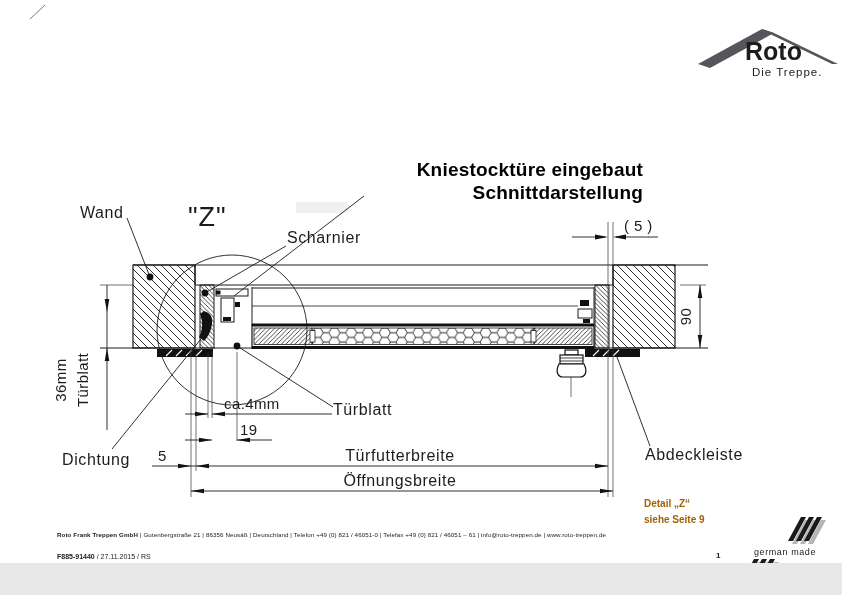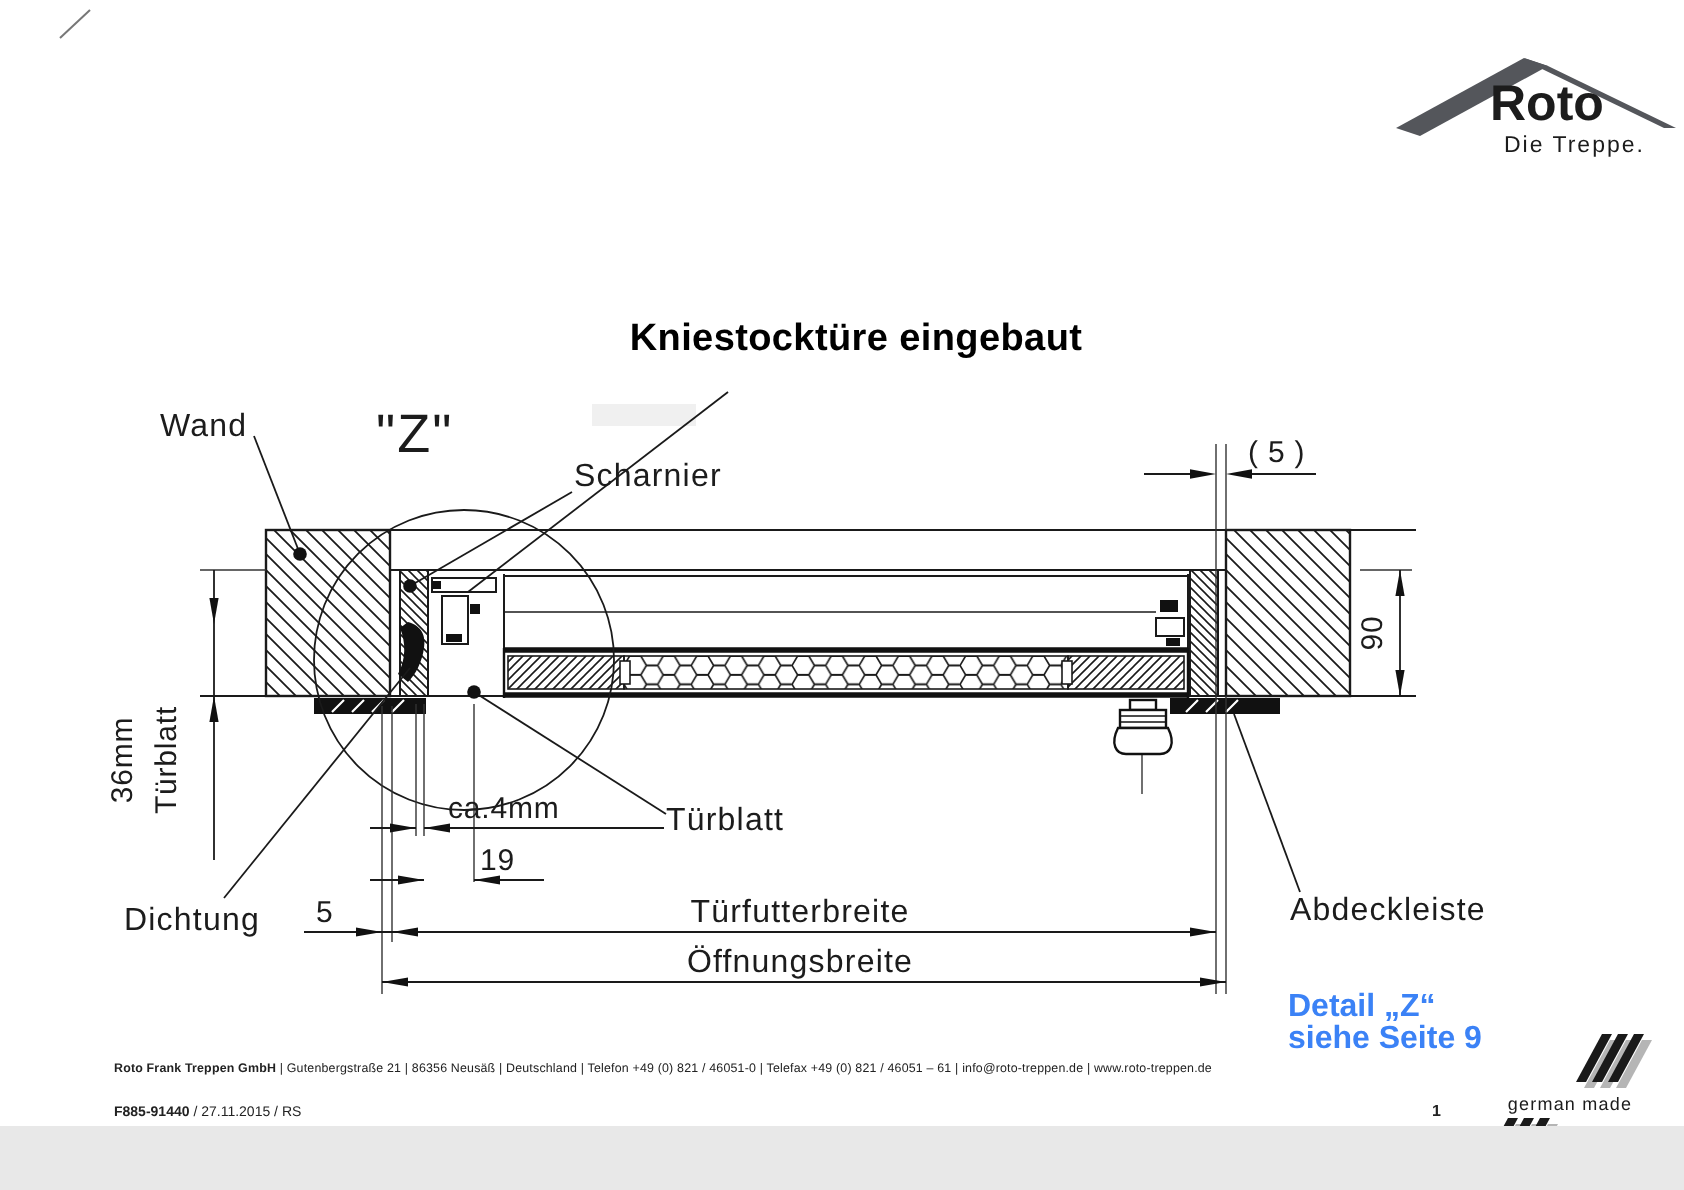--- a/index.html
+++ b/index.html
@@ -1,23 +1,23 @@
 <!DOCTYPE html>
 <html><head>
 <meta charset="utf-8">
 <style>
   html,body{margin:0;padding:0;background:#e8e8e8;}
   #page{position:relative;width:842px;height:563px;background:#fff;overflow:hidden;
         font-family:"Liberation Sans",sans-serif;color:#1a1a1a;}
   .abs{position:absolute;}
   
-  #title{left:228px;top:158px;width:400px;text-align:center;font-weight:bold;
+  #title{left:243px;top:158px;width:400px;text-align:right;font-weight:bold;
          font-size:19px;line-height:23px;letter-spacing:.2px;color:#000;}
   
-  #detail-note{left:644px;top:496px;font-weight:bold;font-size:16px;line-height:16px;color:#3b82f6;}
+  #detail-note{left:644px;top:496px;font-weight:bold;font-size:10px;line-height:16px;color:#a16207;}
   
   #footer-line1{left:57px;top:531px;font-size:6.2px;color:#222;white-space:nowrap;letter-spacing:.1px;}
   #footer-line1 b{font-weight:bold;}
   #footer-line2{left:57px;top:553px;font-size:7px;color:#222;white-space:nowrap;}
   #page-num{left:716px;top:551px;font-size:8px;font-weight:bold;color:#222;}
   
   text{font-family:"Liberation Sans",sans-serif;fill:#1c1c1c;}
   .lbl{font-size:16px;letter-spacing:.6px;}
   .dim{font-size:15px;letter-spacing:.4px;}
   .zmark{font-size:27px;letter-spacing:1px;}
@@ -32,20 +32,21 @@
     <g>
       <polygon points="8,50 72,15 84,19 20,54" fill="#54565b"></polygon>
       <polygon points="72,15 84,19 148,50 142,50 80,20" fill="#54565b"></polygon>
     </g>
     <text x="55" y="46" font-size="25" font-weight="bold" fill="#54565b">Roto</text>
     <text x="62" y="62" font-size="11.5" fill="#8a8c90" letter-spacing="1">Die Treppe.</text>
   </svg>
 
   <div id="title" class="abs">
     <div>Kniestocktüre eingebaut</div>
+    <div>Schnittdarstellung</div>
   </div>
 
   <svg class="abs" style="left:0;top:0;" width="842" height="595" viewBox="0 0 842 595">
     <defs>
       <pattern id="wallHatch" width="8" height="8" patternUnits="userSpaceOnUse">
         <path d="M-2,6 l4,4 M0,0 l8,8 M6,-2 l4,4" stroke="#1a1a1a" stroke-width="0.9" fill="none"></path>
       </pattern>
       <pattern id="frameHatch" width="4.5" height="4.5" patternUnits="userSpaceOnUse">
         <path d="M-1,3.5 l2,2 M0,0 l4.5,4.5 M3.5,-1 l2,2" stroke="#1a1a1a" stroke-width="0.8" fill="none"></path>
       </pattern>

